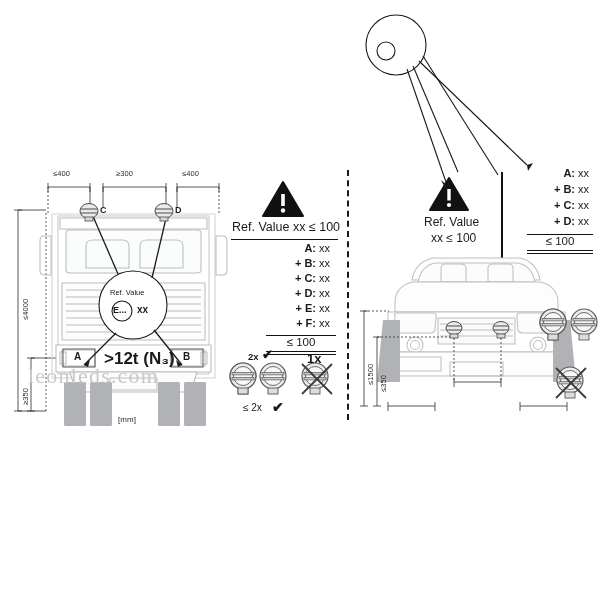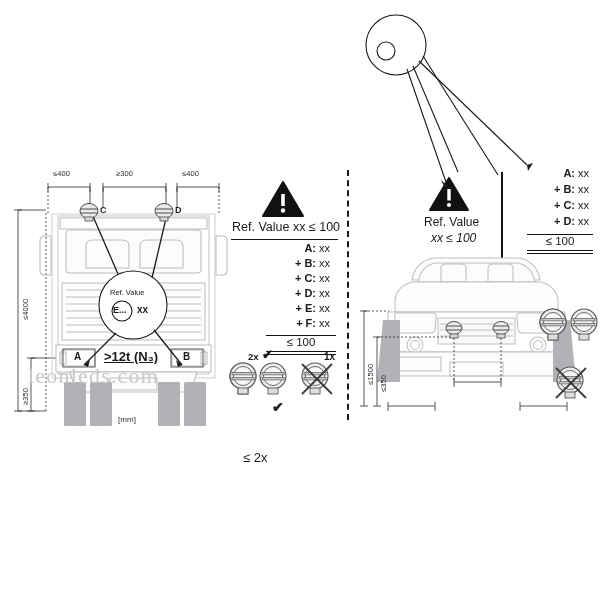--- a/index.html
+++ b/index.html
@@ -140,21 +140,21 @@
 
     <div class="abs txt" style="left:110px;top:289px;font-size:7.5px;">Ref. Value</div>
     <div class="abs txt bold" style="left:113px;top:306px;font-size:9px;">E...</div>
     <div class="abs txt bold" style="left:137px;top:305px;font-size:10px;">xx</div>
 
     <div class="abs txt bold" style="left:100px;top:206px;font-size:9px;">C</div>
     <div class="abs txt bold" style="left:175px;top:206px;font-size:9px;">D</div>
     <div class="abs txt bold" style="left:74px;top:352px;font-size:10px;">A</div>
     <div class="abs txt bold" style="left:183px;top:352px;font-size:10px;">B</div>
 
-    <div class="abs txt bold" style="left:104px;top:350px;font-size:13px;text-decoration:underline;">&gt;12t (N₃)</div>
+    <div class="abs txt bold" style="left:104px;top:350px;font-size:17px;">&gt;12t (N₃)</div>
 
     <div class="abs wm" style="left:28px;top:363px;">leonleds.com</div>
 
     <div class="abs txt dim" style="left:118px;top:416px;font-size:8px;">[mm]</div>
 
     <svg class="abs" style="left:262px;top:180px;" width="42" height="38">
       <polygon points="21,2 41,36 1,36" fill="#111111" stroke="#111111" stroke-width="2" stroke-linejoin="round"></polygon>
       <rect x="19.2" y="14" width="3.6" height="12" fill="#ffffff"></rect>
       <circle cx="21" cy="30.5" r="2.2" fill="#ffffff"></circle>
     </svg>
@@ -192,40 +192,40 @@
         <span class="txt bold" style="font-size:11px;">F:</span>
         <span class="txt" style="font-size:11px;width:17px;text-align:left;">xx</span>
       </div>
       <div style="border-top:1.3px solid #111;margin:2px 0 0 26px;width:70px;"></div>
       <div class="txt" style="font-size:11.5px;text-align:center;padding:1px 0 2px 26px;width:70px;">≤ 100</div>
       <div style="margin-left:26px;width:70px;border-top:1.1px solid #111;border-bottom:1.1px solid #111;height:2px;"></div>
     </div>
 
     <div class="abs txt bold" style="left:248px;top:352px;font-size:9.5px;">2x</div>
     <div class="abs txt" style="left:262px;top:348px;font-size:13px;font-weight:bold;">✔</div>
-    <div class="abs txt bold" style="left:324px;top:352px;font-size:10px;">1x</div>
+    <div class="abs txt bold" style="left:307px;top:352px;font-size:13px;">1x</div>
 
     <svg class="abs" style="left:228px;top:362px;" width="110" height="36">
       <g id="lmp">
         <ellipse cx="15" cy="14" rx="13" ry="13" fill="#eceded" stroke="#5a5a5a" stroke-width="1.2"></ellipse>
         <ellipse cx="15" cy="14" rx="9.5" ry="9.5" fill="#f7f8f8" stroke="#5a5a5a" stroke-width="0.9"></ellipse>
         <rect x="4" y="10.5" width="22" height="2.4" fill="#c9cbcc" stroke="#5a5a5a" stroke-width="0.7"></rect>
         <rect x="4" y="15.5" width="22" height="2.4" fill="#c9cbcc" stroke="#5a5a5a" stroke-width="0.7"></rect>
         <rect x="10" y="26" width="10" height="6" fill="#dcdddd" stroke="#5a5a5a" stroke-width="0.9"></rect>
       </g>
       <use href="#lmp" x="0" y="0"></use>
       <use href="#lmp" x="30" y="0"></use>
       <use href="#lmp" x="72" y="0"></use>
       <g stroke="#3a3a3a" stroke-width="1.8" fill="none">
         <line x1="74" y1="2" x2="104" y2="32"></line>
         <line x1="104" y1="2" x2="74" y2="32"></line>
       </g>
     </svg>
 
-    <div class="abs txt" style="left:243px;top:403px;font-size:13px;margin-top:48px;">≤ 2x</div>
+    <div class="abs txt" style="left:243px;top:403px;font-size:10px;">≤ 2x</div>
     <div class="abs txt" style="left:272px;top:400px;font-size:14px;font-weight:bold;">✔</div>
   </div>
 
   <div class="abs" style="left:355px;top:0;width:245px;height:600px;">
 
     <svg class="abs" style="left:0;top:0;" width="245" height="260">
       <circle cx="41" cy="45" r="30" fill="#ffffff" stroke="#1a1a1a" stroke-width="1.1"></circle>
       <circle cx="31" cy="51" r="9" fill="none" stroke="#1a1a1a" stroke-width="1.1"></circle>
       <g stroke="#1a1a1a" stroke-width="1.1" fill="none">
         <line x1="52" y1="69" x2="92" y2="185"></line>
@@ -234,21 +234,21 @@
         <line x1="68" y1="56" x2="143" y2="175"></line>
       </g>
     </svg>
 
     <svg class="abs" style="left:74px;top:176px;" width="40" height="36">
       <polygon points="20,2 39,34 1,34" fill="#111111" stroke="#111111" stroke-width="2" stroke-linejoin="round"></polygon>
       <rect x="18.3" y="13" width="3.4" height="11.5" fill="#ffffff"></rect>
       <circle cx="20" cy="29" r="2.1" fill="#ffffff"></circle>
     </svg>
     <div class="abs txt" style="left:69px;top:216px;font-size:12px;">Ref. Value</div>
-    <div class="abs txt" style="left:76px;top:232px;font-size:12px;font-style:italic;">xx ≤ 100</div>
+    <div class="abs txt" style="left:76px;top:232px;font-size:12px;">xx ≤ 100</div>
 
     <div class="abs" style="left:146px;top:172px;width:2.4px;height:86px;background:#111;"></div>
 
     <div class="abs" style="left:152px;top:168px;width:88px;">
       <div style="display:flex;justify-content:flex-end;align-items:baseline;gap:3px;height:16px;">
         <span class="txt bold" style="font-size:11px;"></span>
         <span class="txt bold" style="font-size:11px;">A:</span>
         <span class="txt" style="font-size:11px;width:17px;text-align:left;">xx</span>
       </div>
       <div style="display:flex;justify-content:flex-end;align-items:baseline;gap:3px;height:16px;">

